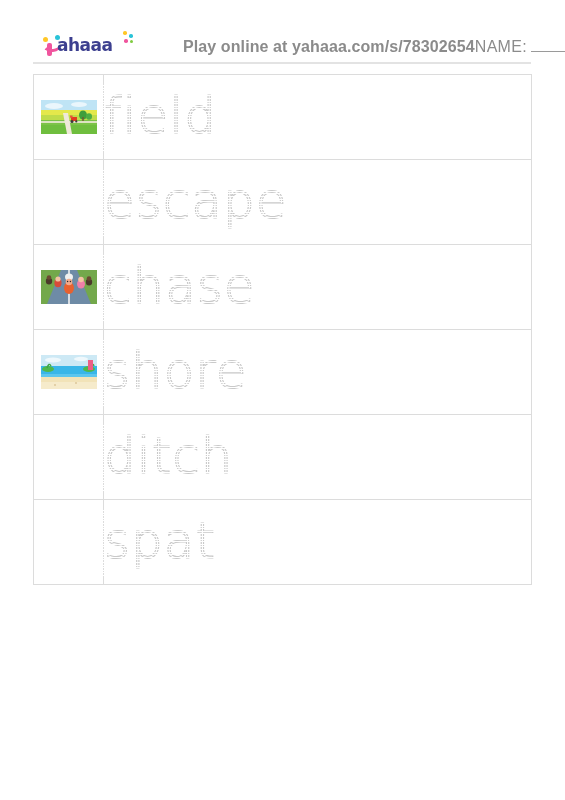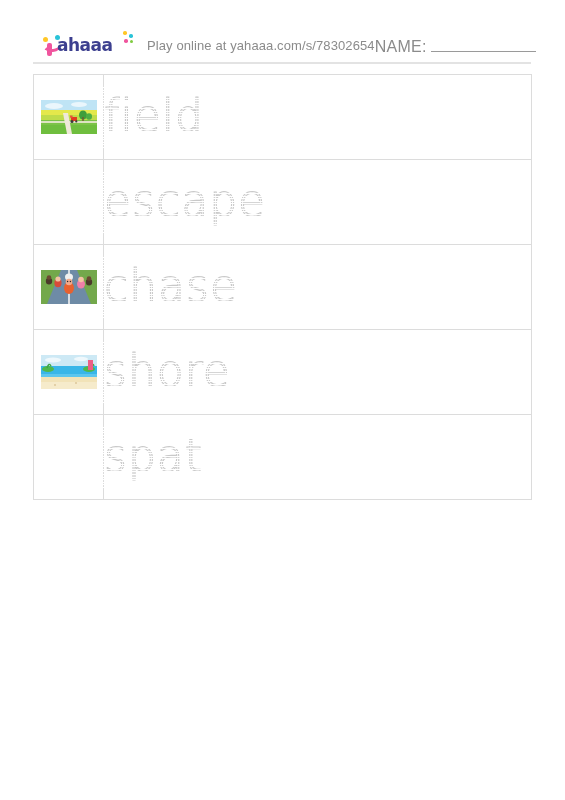--- a/index.html
+++ b/index.html
@@ -88,26 +88,27 @@
     top: 5px;
     width: 12px;
     height: 14px;
   }
   .confetti-a { left: 0px; top: 0px;  width: 3.5px; height: 3.5px; background: #FFC727; border-radius: 50%; position: absolute; }
   .confetti-b { left: 6px; top: 3px;  width: 3.5px; height: 3.5px; background: #29C3D8; border-radius: 50%; position: absolute; }
   .confetti-c { left: 1px; top: 8px;  width: 3.5px; height: 3.5px; background: #F0559E; border-radius: 50%; position: absolute; }
   .confetti-d { left: 7px; top: 9px;  width: 3px;   height: 3px;   background: #7FCB3F; border-radius: 50%; position: absolute; }
 
   .play-online {
-    margin-left: 14px;
+    margin-left: 50px;
     margin-top: 12px;
-    font-size: 13px;
+    font-size: 16px;
     color: #8B8B8B;
     white-space: nowrap;
     letter-spacing: 0.1px;
+    font-weight: bold;
   }
 
   .name-block {
     margin-left: auto;
     margin-top: 12px;
     margin-right: 1px;
     font-size: 16px;
     color: #8B8B8B;
     white-space: nowrap;
     display: flex;
@@ -159,21 +160,21 @@
     position: relative;
     overflow: hidden;
     display: block;
   }
 
   .word-cell {
     padding-left: 14px;
   }
   .trace-word {
     font-family: "DejaVu Sans", sans-serif;
-    font-size: 44px;
+    font-size: 50px;
     font-weight: 300;
     letter-spacing: 1px;
     color: transparent;
     -webkit-text-stroke: 1.1px #C9C9C9;
     line-height: 1;
     position: relative;
     display: inline-block;
     padding: 4px 0 6px 0;
   }
   
@@ -315,20 +316,26 @@
             <circle cx="14" cy="30" r="1" fill="#DCC79A"></circle>
           </svg>
         </span>
       </td>
       <td class="word-cell">
         <span class="trace-word">shore</span>
       </td>
     </tr>
 
 
+    <tr>
+      <td class="row-pic"></td>
+      <td class="word-cell">
+        <span class="trace-word">ditch</span>
+      </td>
+    </tr>
 
     <tr>
       <td class="row-pic"></td>
       <td class="word-cell">
         <span class="trace-word">spat</span>
       </td>
     </tr>
 
   </tbody>
 </table>

